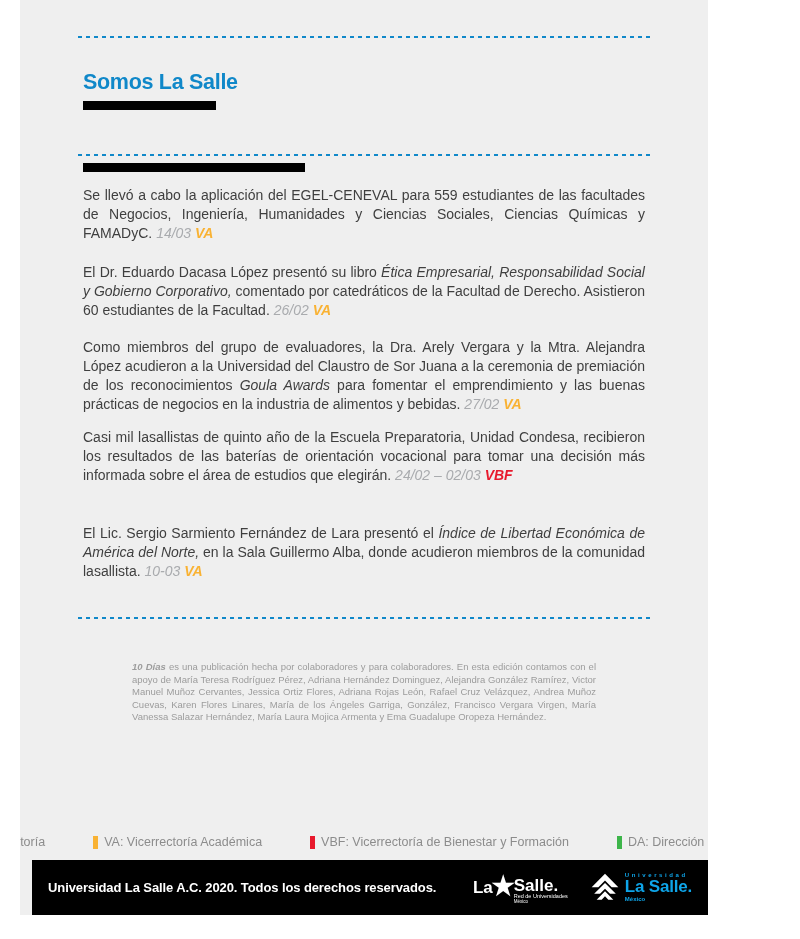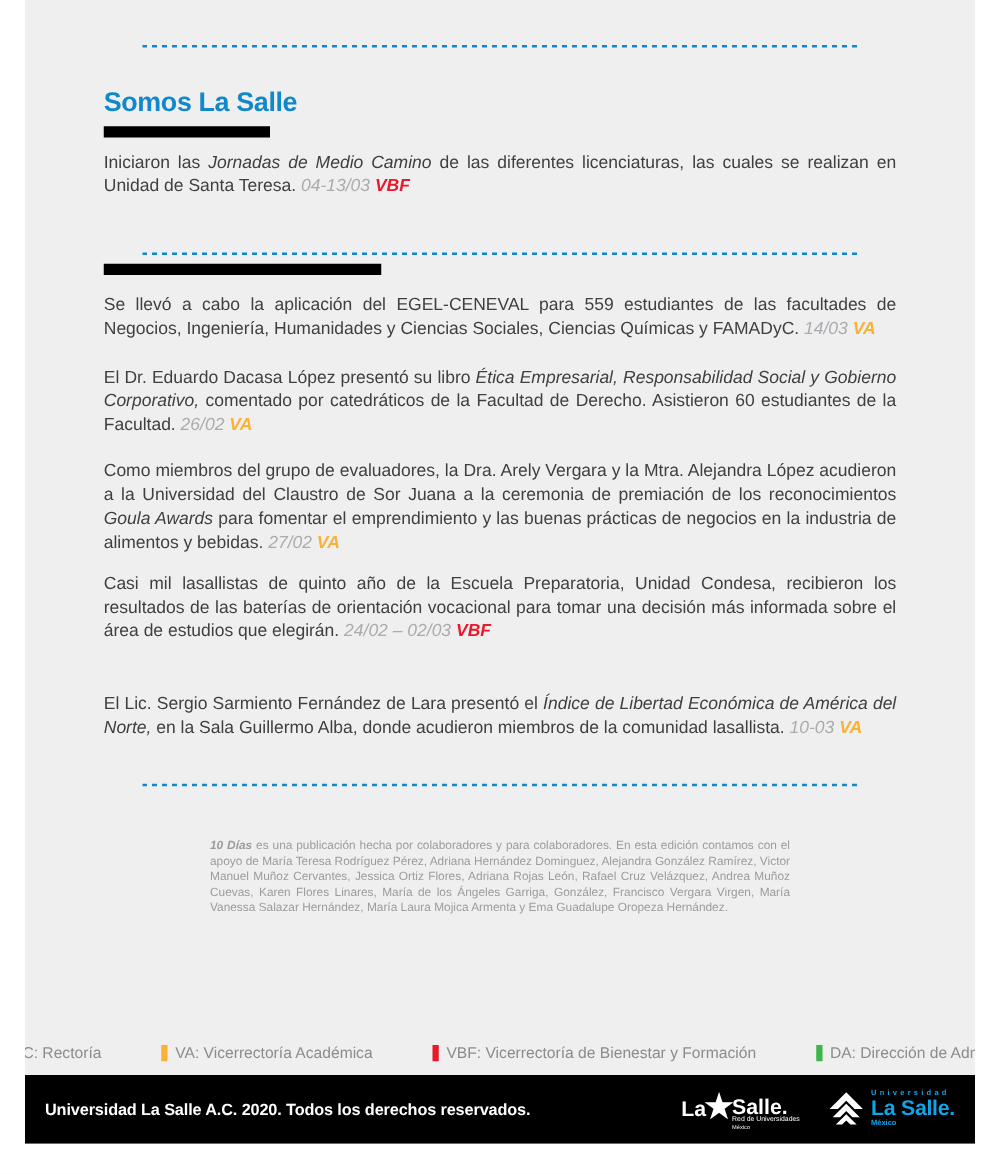--- a/index.html
+++ b/index.html
@@ -2,21 +2,21 @@
 <html><head>
 <meta charset="utf-8">
 <style>
   * { margin:0; padding:0; box-sizing:border-box; }
   html,body { width:800px; background:#ffffff; font-family:"Liberation Sans", sans-serif; }
   body { height:939px; overflow:hidden; }
 
   .card {
     position:relative;
     margin:0 20px;
-    width:760px;
+    width:688px;
     height:915px;
     background:#efefef;
     overflow:hidden;
   }
   .content { padding:0 63px; }
 
   .divider {
     height:2px; width:572px; margin:0 auto;
     background-image:repeating-linear-gradient(90deg,#1088c9 0 4px,transparent 4px 8px);
   }
@@ -67,21 +67,21 @@
     display:flex; justify-content:center; align-items:center;
     gap:16px;
     font-size:12.5px;
     color:#8c8c8c;
     white-space:nowrap;
   }
   .legend-item { display:inline-flex; align-items:center;margin-left:32px; }
   .swatch { display:inline-block; width:5px; height:13px; margin-right:6px; }
 
   .footer {
-    position:absolute; left:0; right:0; bottom:0;
+    position:absolute; left:12px; right:0; bottom:0;
     height:55px;
     background:#000000;
     display:flex; align-items:center; justify-content:space-between;
     padding:0 16px;
   }
   .copyright { color:#ffffff; font-weight:bold; font-size:13px; letter-spacing:-0.1px; }
   .logos { display:flex; align-items:center; gap:22px; }
 
   .logo-net { display:flex; align-items:flex-start; color:#ffffff; }
   .net-la { font-size:17px; font-weight:bold; margin-top:7px; }
@@ -102,21 +102,20 @@
 <body>
 
 <div class="card">
 
   <div class="divider d1"></div>
 
   <div class="content">
     <section>
       <h2 class="sec-title">Somos La Salle</h2>
       <div class="title-bar bar-1"></div>
-      <p class="entry mt10"><span>Iniciaron las </span><span class="it">Jornadas de Medio Camino</span><span> de las diferentes licenciaturas, las cuales se realizan en Unidad de Santa Teresa. </span><span class="date">04-13/03</span> <span class="tag" style="color: rgb(232, 25, 44);">VBF</span></p>
     </section>
   </div>
 
   <div class="divider d2"></div>
 
   <div class="content">
     <section>
       <div class="title-bar bar-2"></div>
       <p class="entry mt14"><span>Se llevó a cabo la aplicación del EGEL-CENEVAL para 559 estudiantes de las facultades de Negocios, Ingeniería, Humanidades y Ciencias Sociales, Ciencias Químicas y FAMADyC. </span><span class="date">14/03</span> <span class="tag" style="color: rgb(249, 178, 51);">VA</span></p>
       <p class="entry mt20"><span>El Dr. Eduardo Dacasa López presentó su libro </span><span class="it">Ética Empresarial, Responsabilidad Social y Gobierno Corporativo,</span><span> comentado por catedráticos de la Facultad de Derecho. Asistieron 60 estudiantes de la Facultad. </span><span class="date">26/02</span> <span class="tag" style="color: rgb(249, 178, 51);">VA</span></p>

